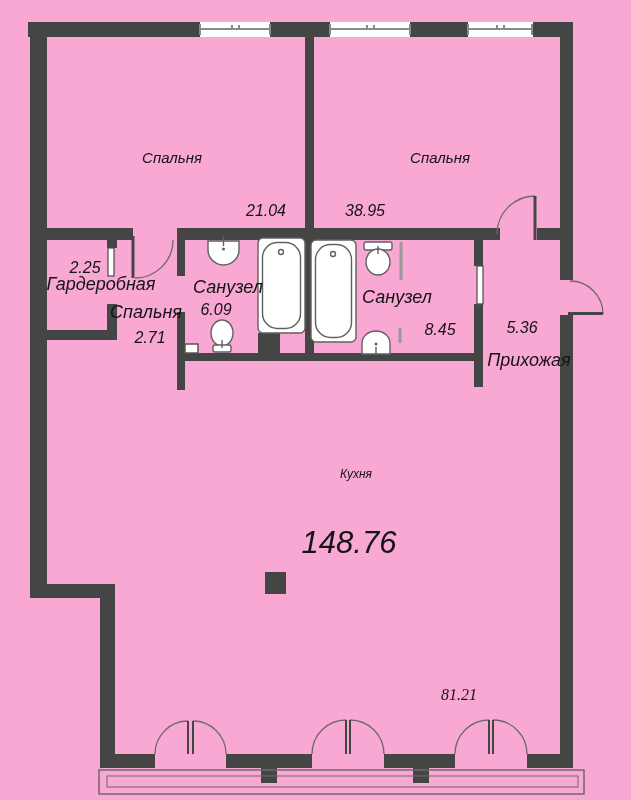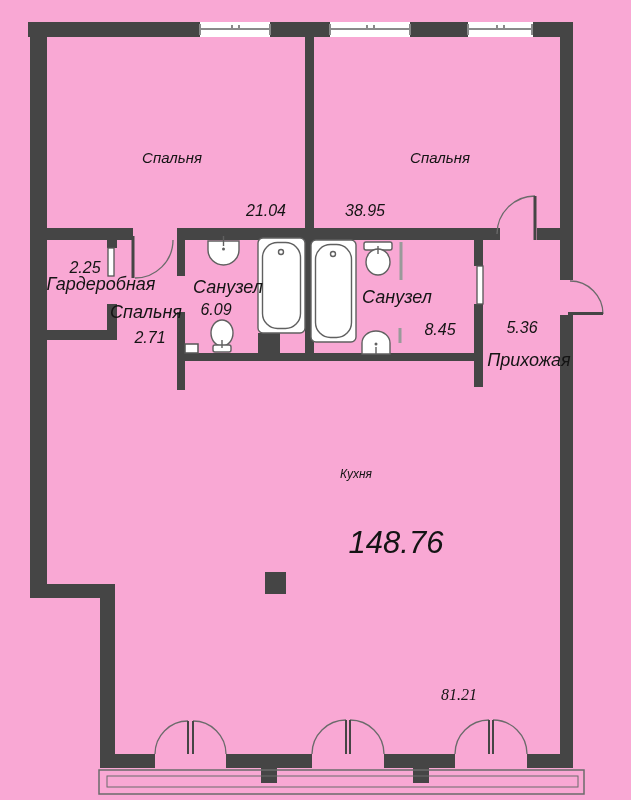--- a/index.html
+++ b/index.html
@@ -213,17 +213,17 @@
   <div class="lbl room-name small" style="left:228px;top:287px;">Санузел</div>
   <div class="lbl area" style="left:216px;top:310px;">6.09</div>
 
   <div class="lbl area" style="left:440px;top:282px;margin-top:48px;">8.45</div>
   <div class="lbl room-name small" style="left:397px;top:297px;">Санузел</div>
 
   <div class="lbl area" style="left:522px;top:303px;margin-top:25px;">5.36</div>
   <div class="lbl room-name small" style="left:529px;top:360px;">Прихожая</div>
 
   <div class="lbl room-name" style="left:356px;top:474px;">Кухня</div>
-  <div class="lbl area huge" style="left:349px;top:542px;margin-left:47px;">148.76</div>
+  <div class="lbl area huge" style="left:349px;top:542px;">148.76</div>
 
   <div class="lbl area" style="left:459px;top:695px;font-family:Liberation Serif, serif;">81.21</div>
 
 </div>
 
 </body></html>

